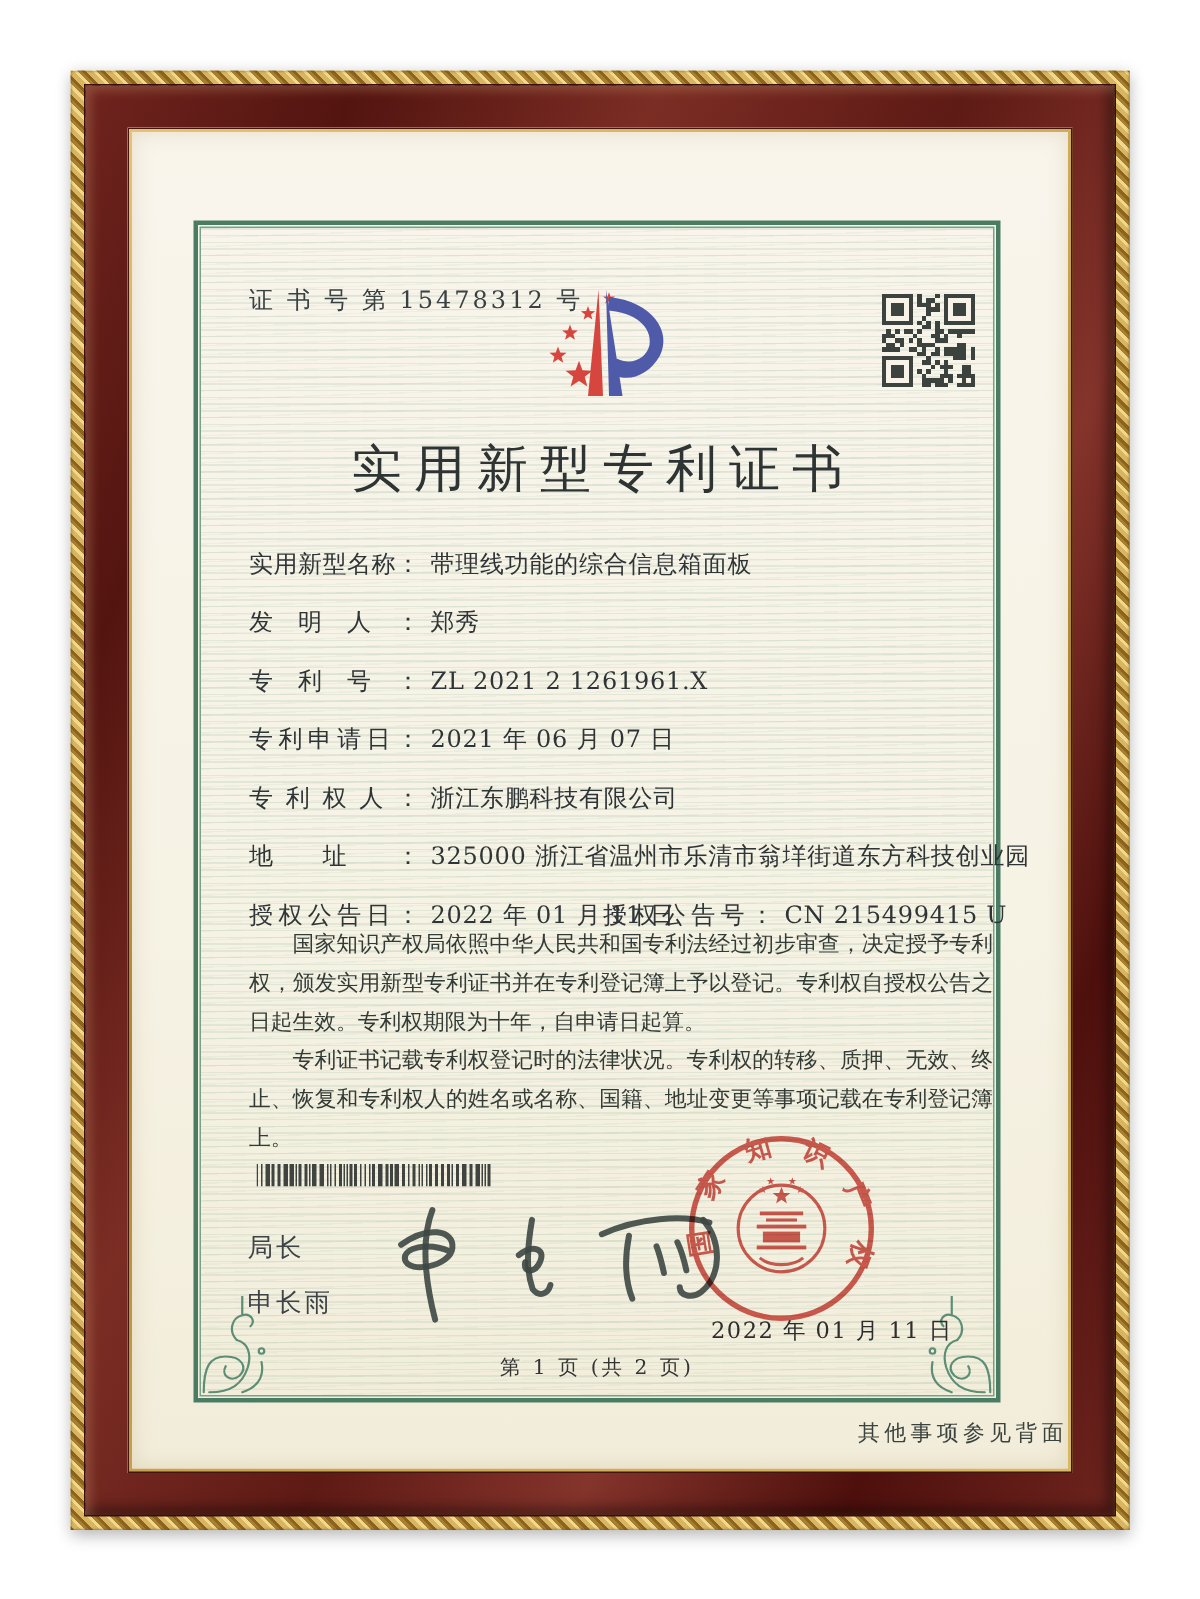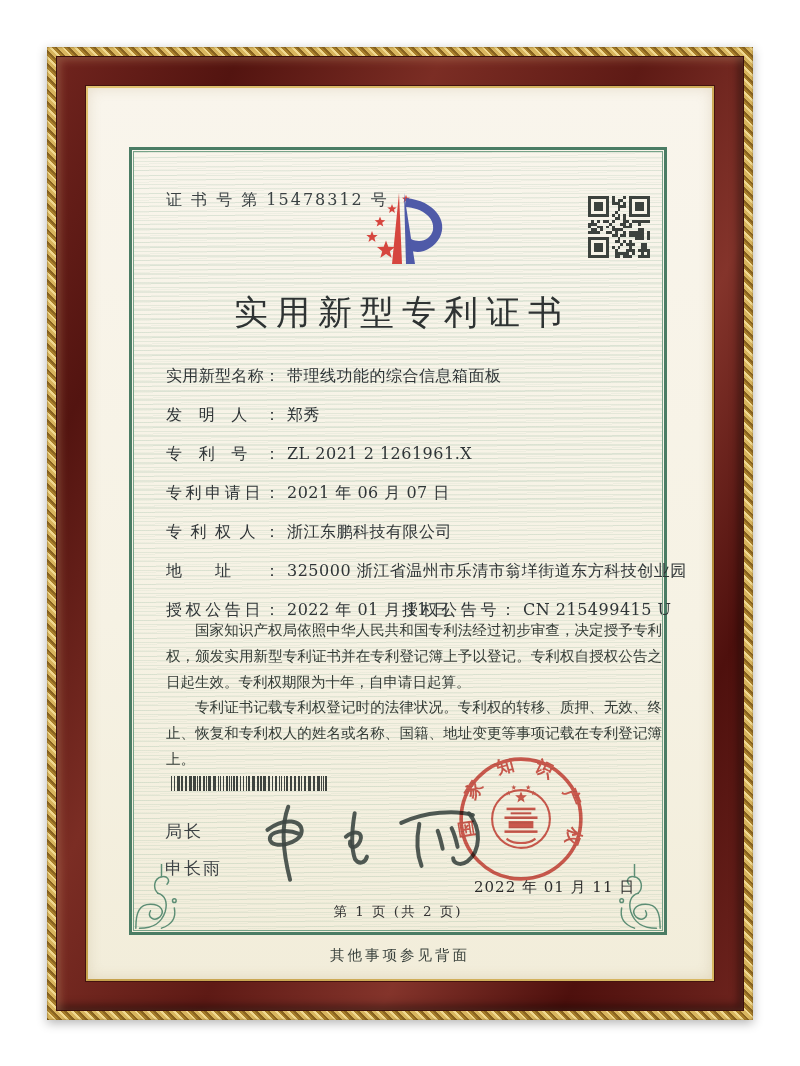--- a/index.html
+++ b/index.html
@@ -70,21 +70,21 @@
   .signer div{margin-bottom:14px;letter-spacing:2px;}
   .sig{position:absolute;left:120px;top:640px;width:255px;height:95px;}
   .sig path{stroke:#3d4742;stroke-width:4;fill:none;stroke-linecap:round;stroke-linejoin:round;opacity:.9;}
   .seal{position:absolute;left:325px;top:605px;width:128px;height:128px;opacity:.92;mix-blend-mode:multiply;}
   .seal .stroke{stroke:var(--seal-red);fill:none;}
   .seal .fill{fill:var(--seal-red);}
   .seal text{fill:var(--seal-red);font-size:17px;font-weight:bold;letter-spacing:2px;}
   .sealdate{position:absolute;left:342px;top:728px;font-size:15px;color:#2d2d2d;letter-spacing:1px;z-index:3;}
   .pageinfo{position:absolute;top:753px;left:0;width:100%;text-align:center;
     font-size:13.5px;letter-spacing:2px;color:#333;}
-  .footnote{position:absolute;top:858px;left:0;width:100%;text-align:center;
+  .footnote{position:absolute;top:858px;left:0;width:100%;text-align:right;
     font-size:14.5px;letter-spacing:3px;color:#3a423d;}
 </style>
 </head>
 <body>
 
 <div class="stage">
   <div class="frame">
     <div class="wood">
       <div class="goldtrim">
         <div class="paper">

